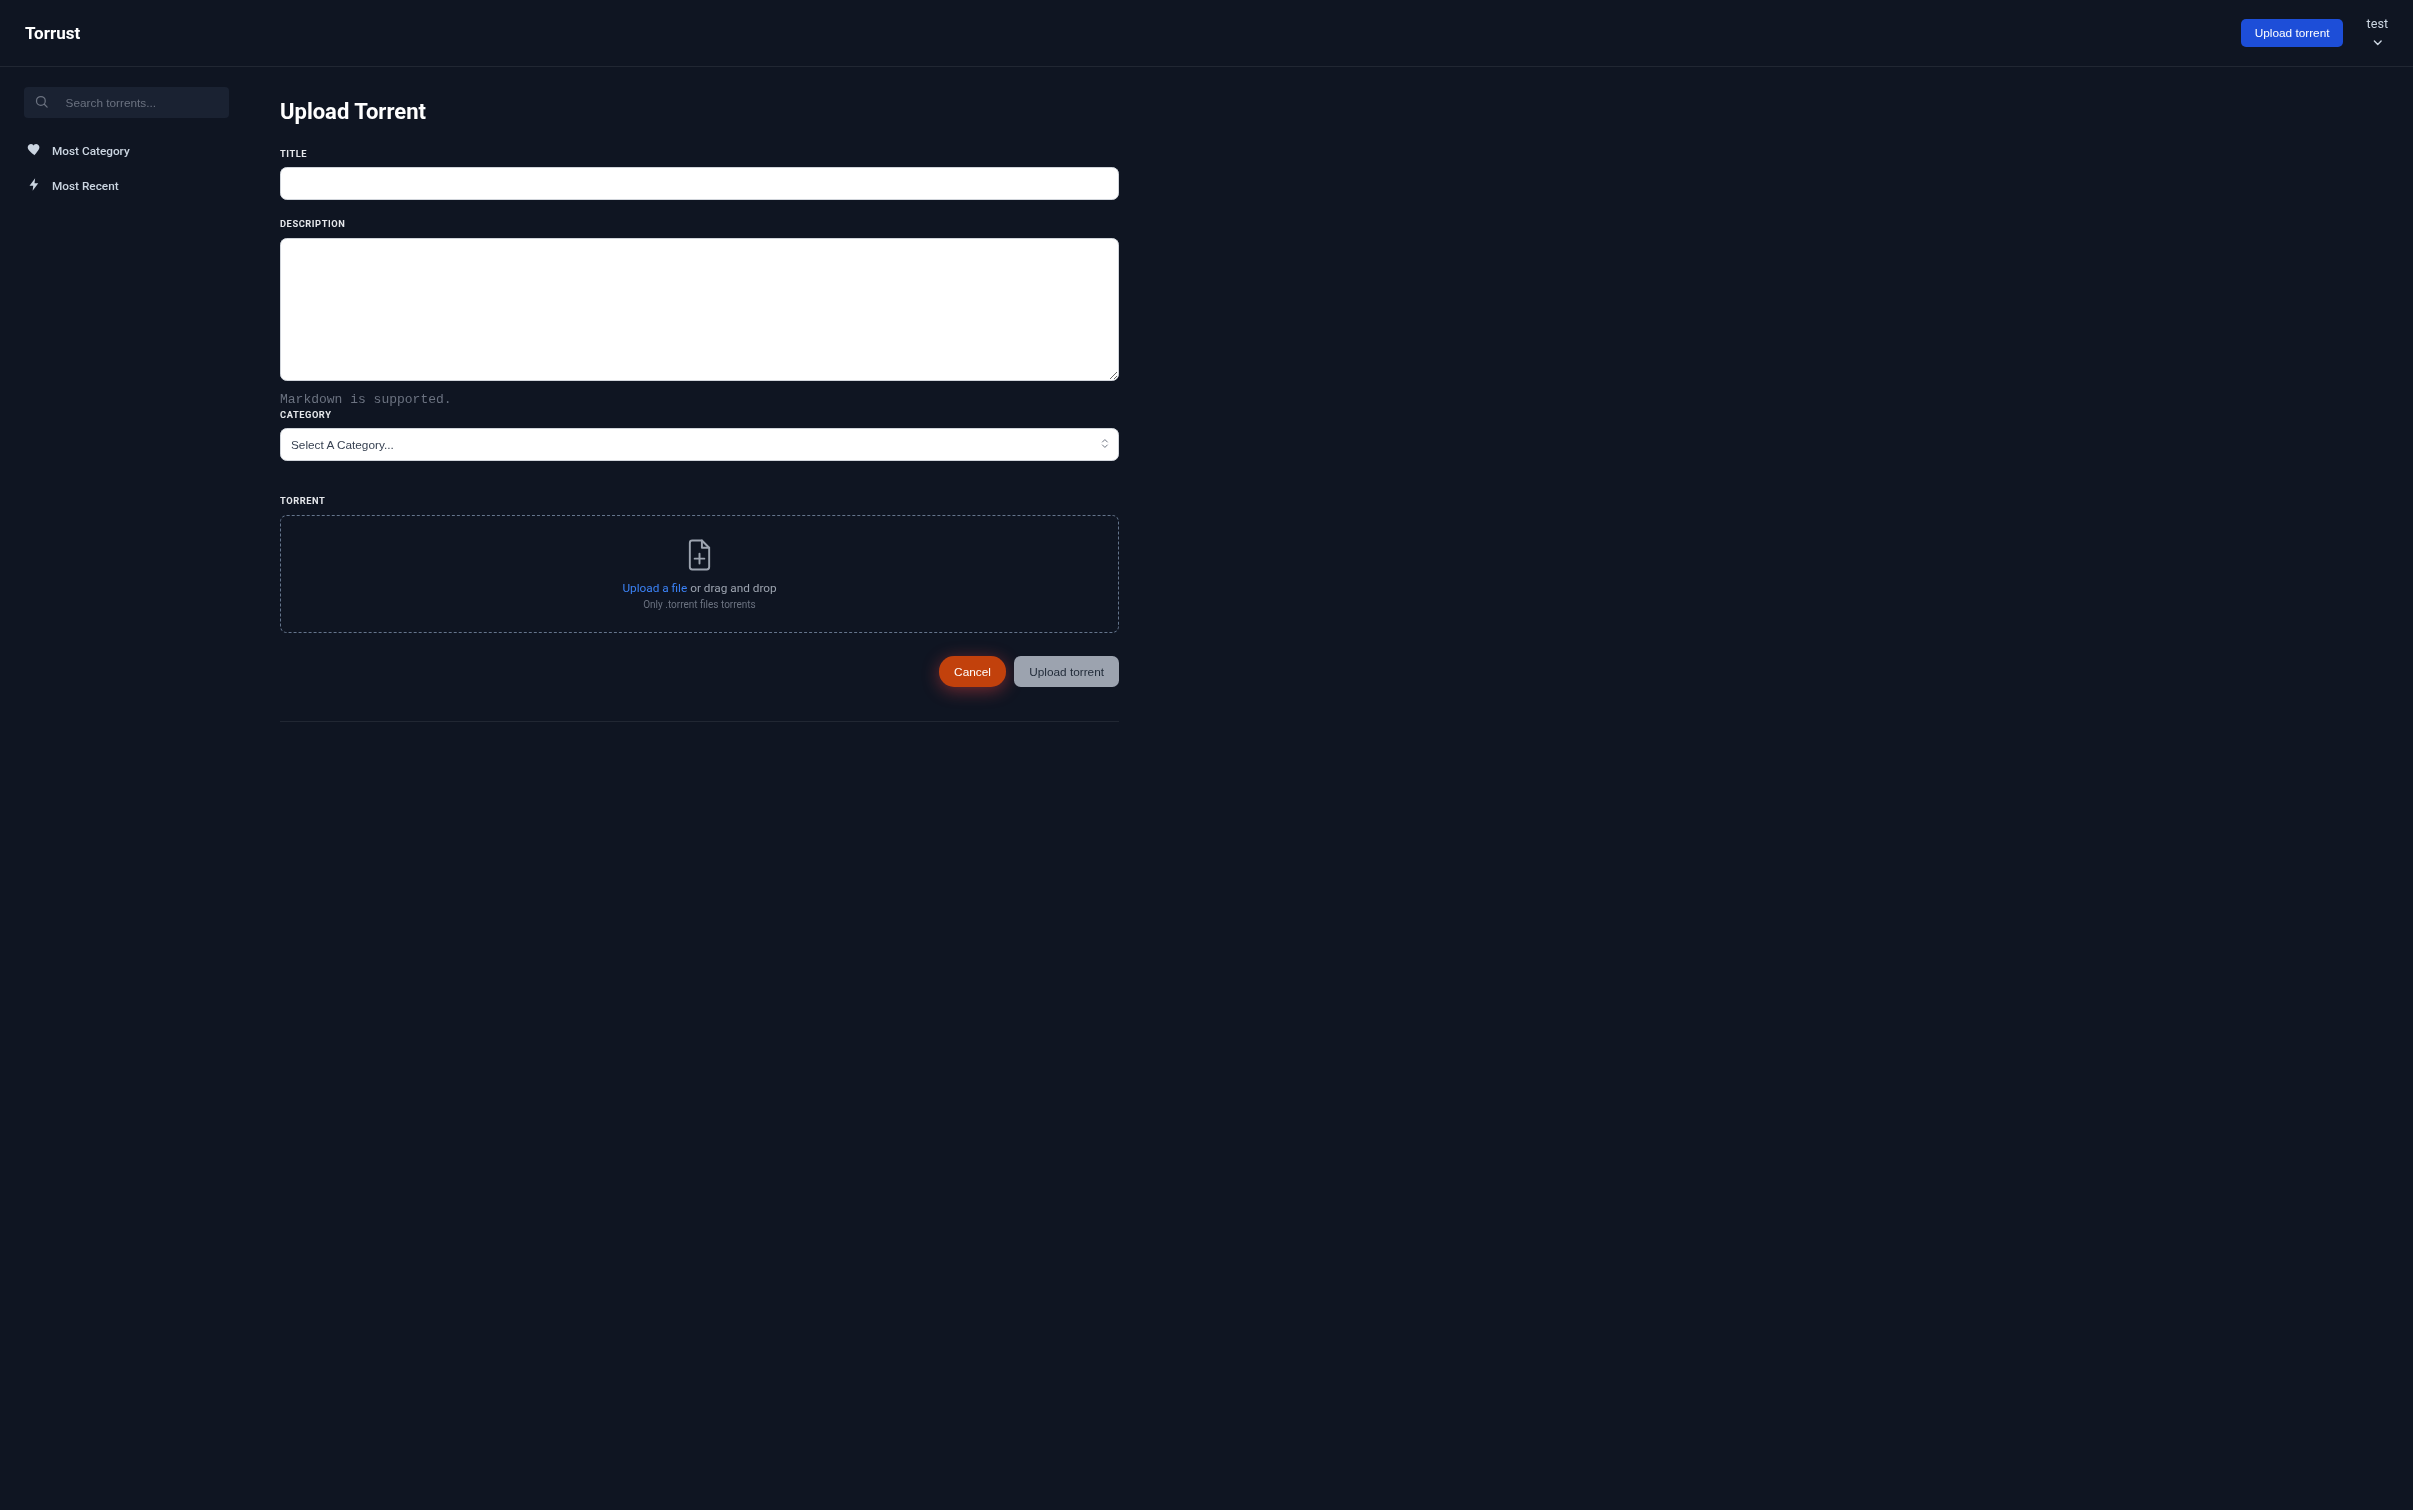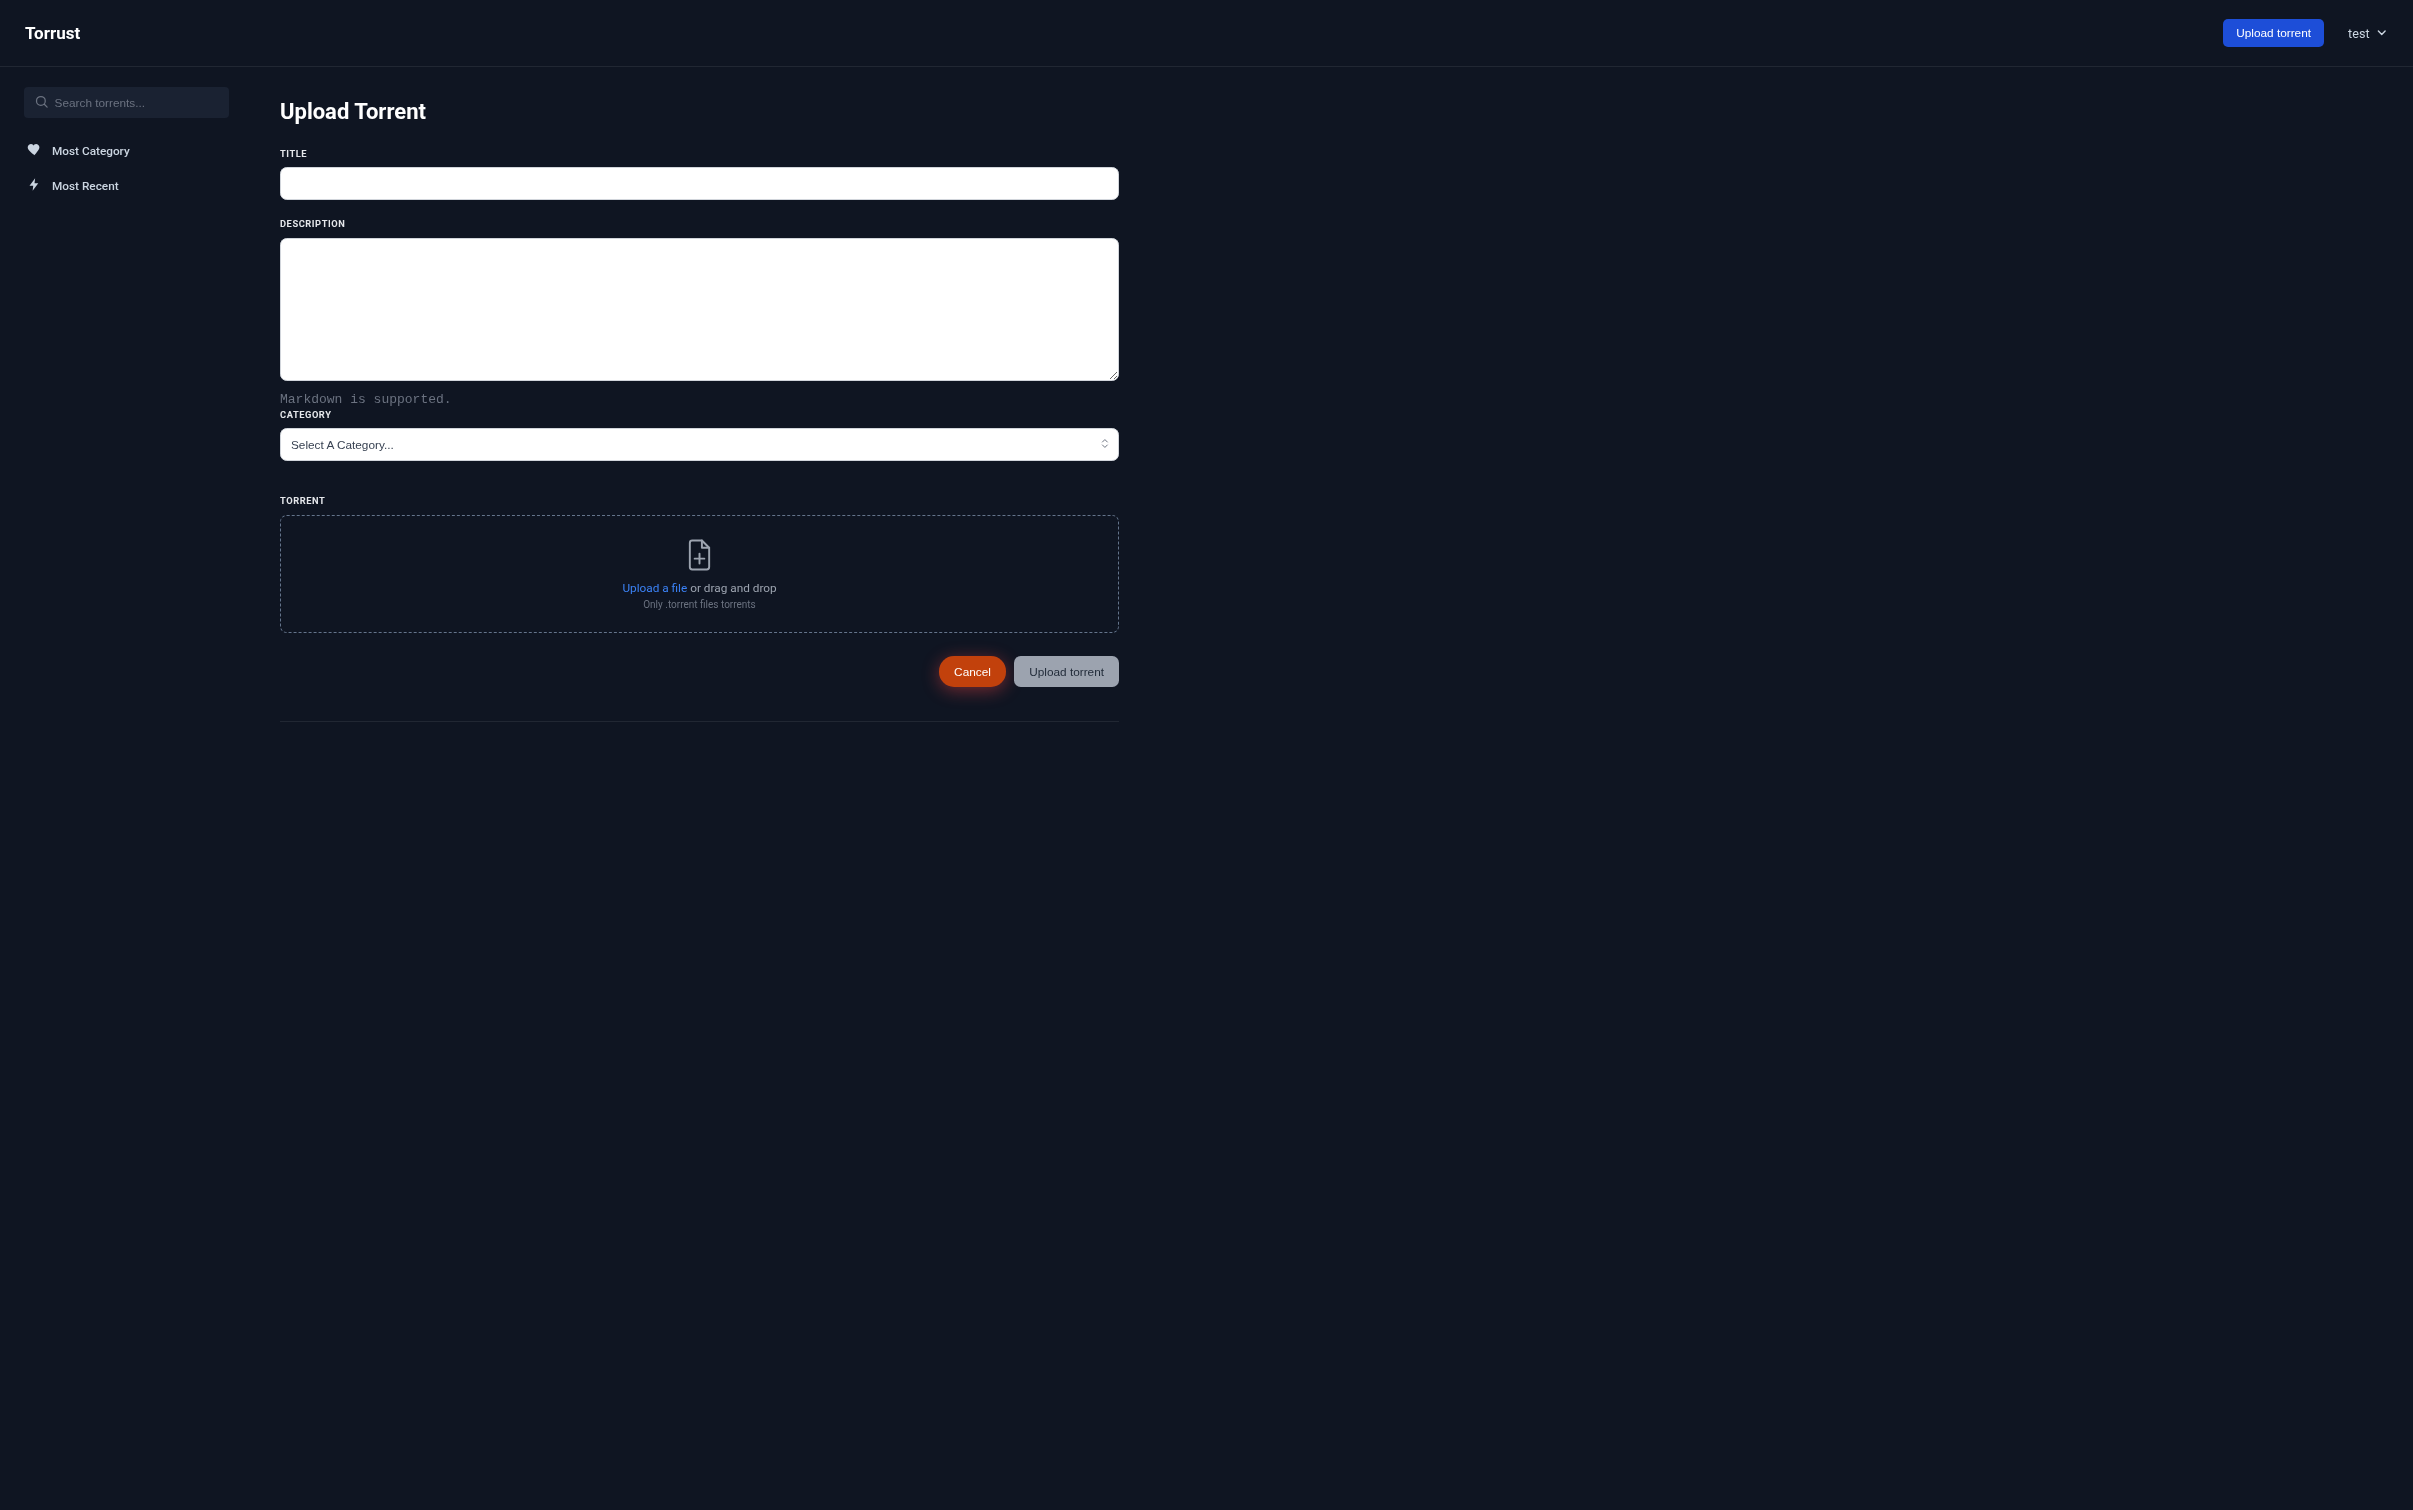--- a/index.html
+++ b/index.html
@@ -43,39 +43,40 @@
     font-weight: 500;
     cursor: pointer;
   }
   .user-menu {
     display: flex;
     align-items: center;
     gap: 5px;
     color: #cbd5e1;
     font-size: 12.6px;
     cursor: pointer;
+    flex-direction: column;
   }
   .user-menu svg { display:block; }
 
   
   .layout {
     display: flex;
   }
   .sidebar {
     width: 253px;
     padding: 20px 23.6px;
     flex-shrink: 0;
   }
   .search-wrap {
     display: flex;
     align-items: center;
     background: #1a2232;
     border-radius: 4px;
     padding: 6.7px 10px;
-    gap: 6px;
+    gap: 17px;
     margin-bottom: 15px;
   }
   .search-wrap svg { flex-shrink: 0; }
   .search-input {
     background: transparent;
     border: none;
     outline: none;
     color: #cbd5e1;
     font-size: 11.8px;
     width: 100%;

